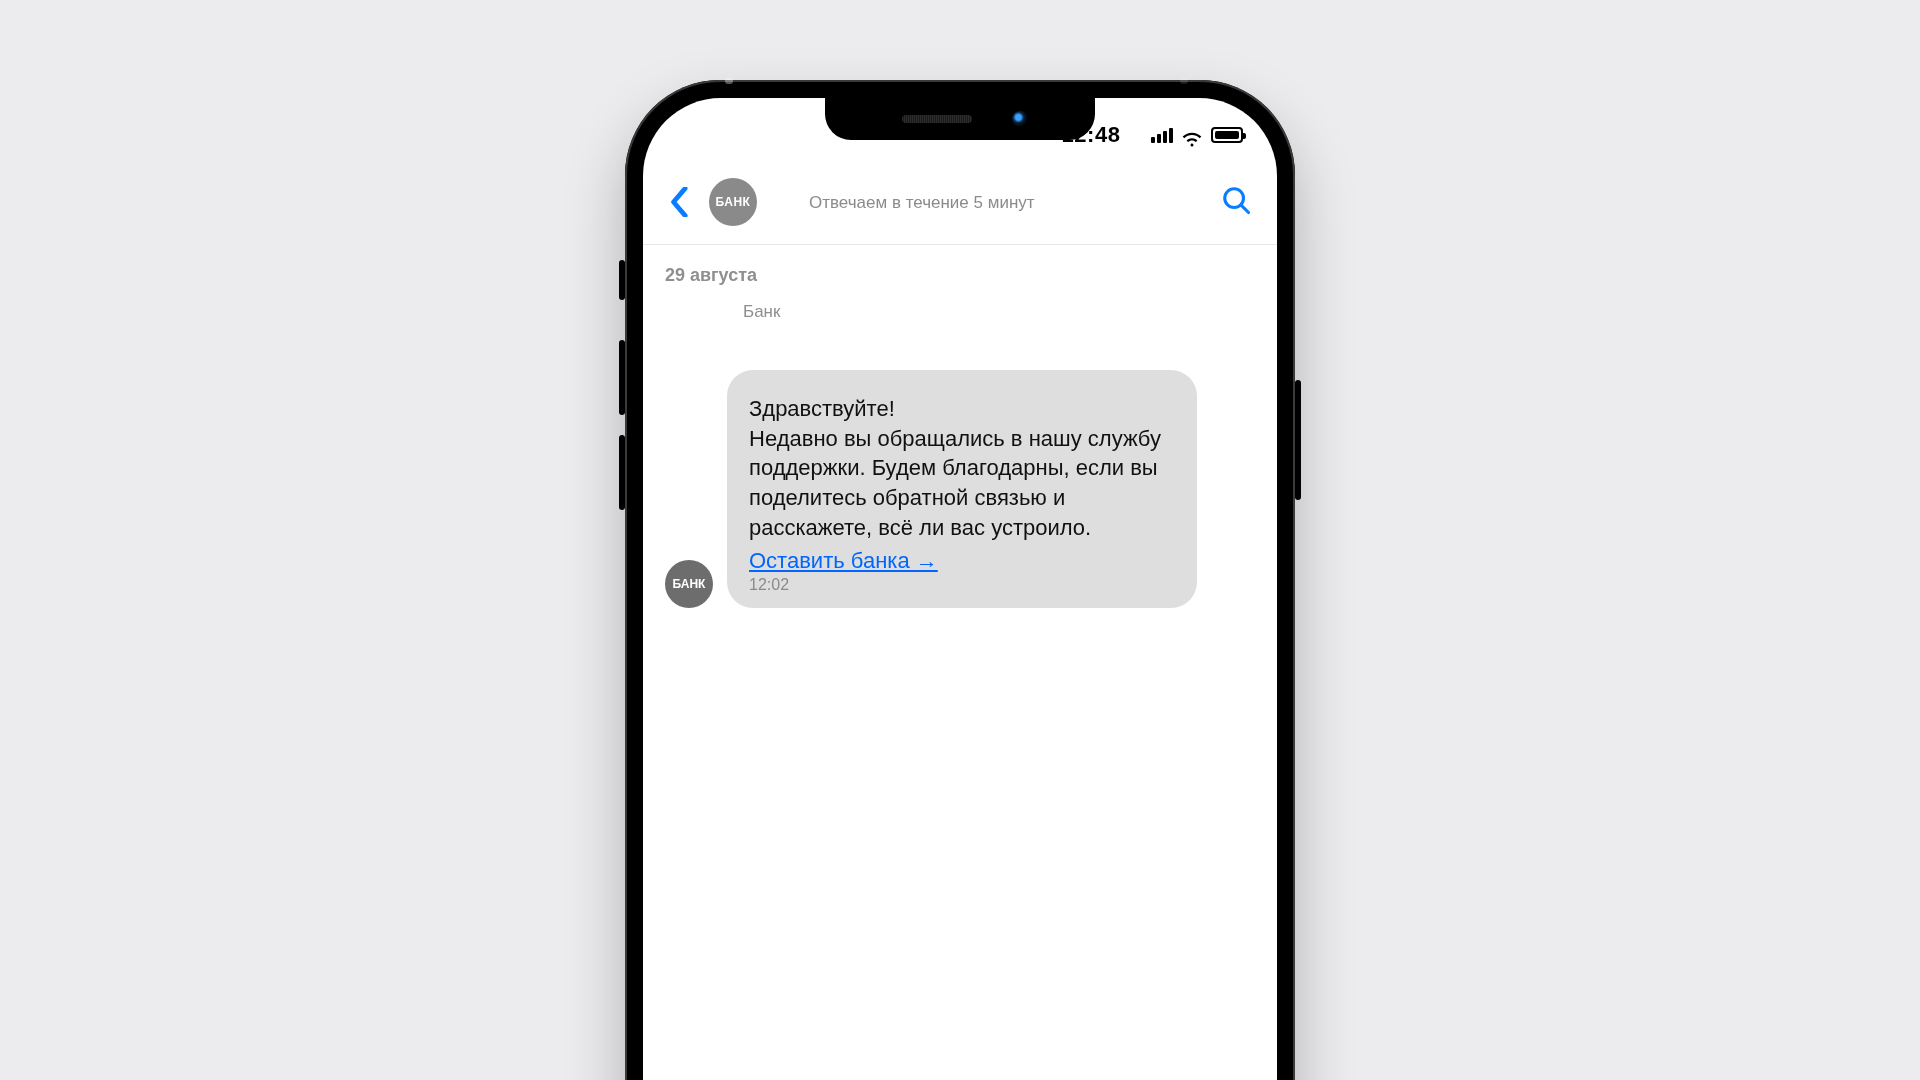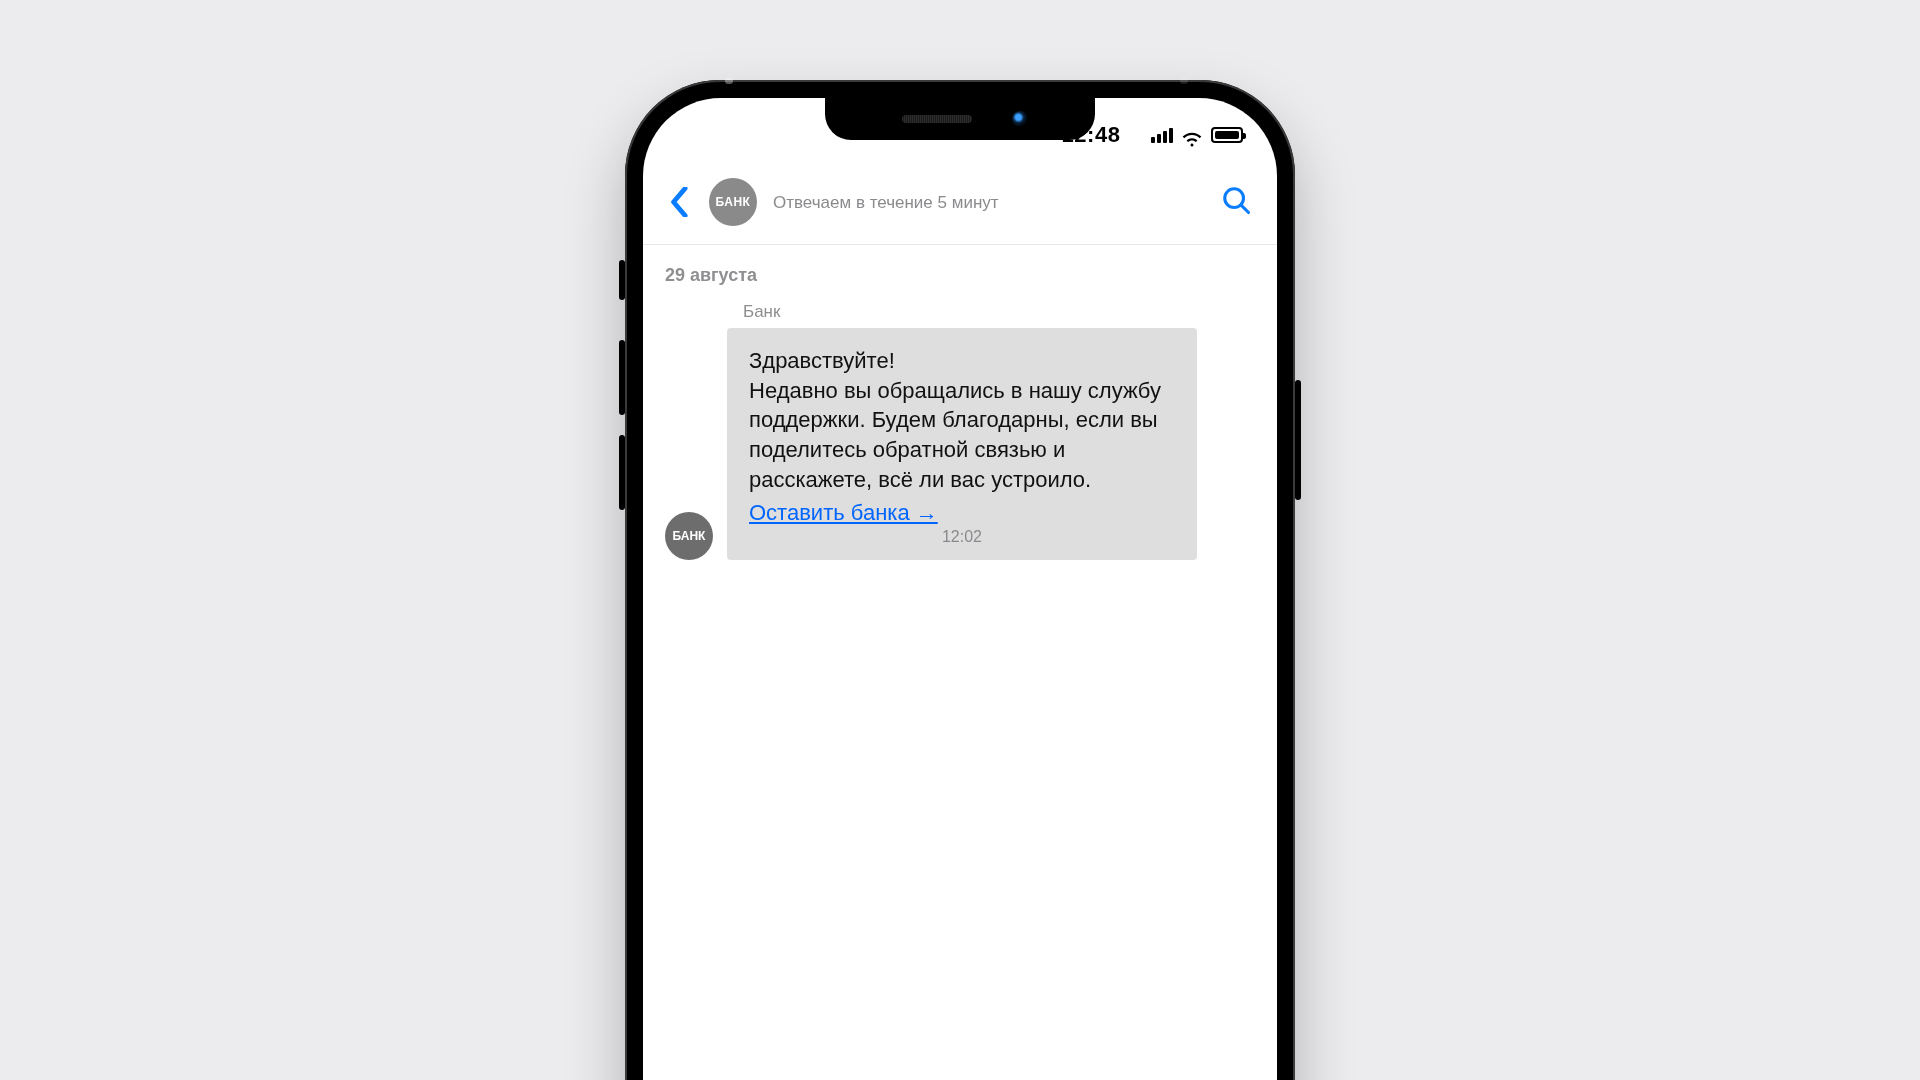--- a/index.html
+++ b/index.html
@@ -106,45 +106,46 @@
   .back-btn { color:#0a7dff; width:28px; height:32px; display:flex; align-items:center; justify-content:center; cursor:pointer; }
   .back-btn svg { width:18px; height:30px; }
   .avatar {
     width:48px; height:48px; border-radius:50%;
     background:#8a8a8a; color:#fff;
     display:flex; align-items:center; justify-content:center;
     font-size:12px; font-weight:700; letter-spacing:.5px;
   }
   .hdr-text { flex:1; line-height:1.2; }
   .hdr-title { font-size:24px; font-weight:700; color:#111; }
-  .hdr-sub { font-size:17px; color:#8b8b8e; margin-top:2px; }
+  .hdr-sub { font-size:17px; color:#8b8b8e; margin-top:2px;margin-left:36px; }
   .search-btn { color:#0a7dff; width:34px; height:34px; cursor:pointer; }
   .search-btn svg { width:30px; height:30px; }
 
   
   .chat-body { padding: 14px 22px 0; }
   .date-sep { text-align:left; color:#8f8f92; font-size:18px; font-weight:600; padding:6px 0 16px; }
   .msg-row { display:flex; align-items:flex-end; gap:14px; }
   .msg-avatar {
     width:48px; height:48px; border-radius:50%;
     background:#6d6d6d; color:#fff;
     display:flex; align-items:center; justify-content:center;
     font-size:12px; font-weight:700; flex:0 0 48px;
   }
   .msg-col { flex:1; max-width:470px; }
   .msg-sender { font-size:17px; color:#8f8f92; padding:0 0 6px 16px; }
   .bubble {
     background:#dedede;
-    border-radius:4px;
-    padding:18px 22px 14px;
+    border-radius:26px;
+    padding:24px 22px 14px;
     position:relative;
+    margin-top:42px;
   }
   .bubble-text { font-size:22px; line-height:1.35; color:#111; white-space:pre-line; }
   .bubble-link { display:inline-block; margin-top:6px; font-size:22px; color:#0066ff; text-decoration:underline; cursor:pointer; }
-  .bubble-time { text-align:center; font-size:16px; color:#8a8a8e; margin-top:2px; }
+  .bubble-time { text-align:left; font-size:16px; color:#8a8a8e; margin-top:2px; }
 
 </style>
 </head>
 <body>
 
 <div class="phone">
   <div class="side-buttons">
     <div class="btn silence"></div>
     <div class="btn vol-up"></div>
     <div class="btn vol-dn"></div>

